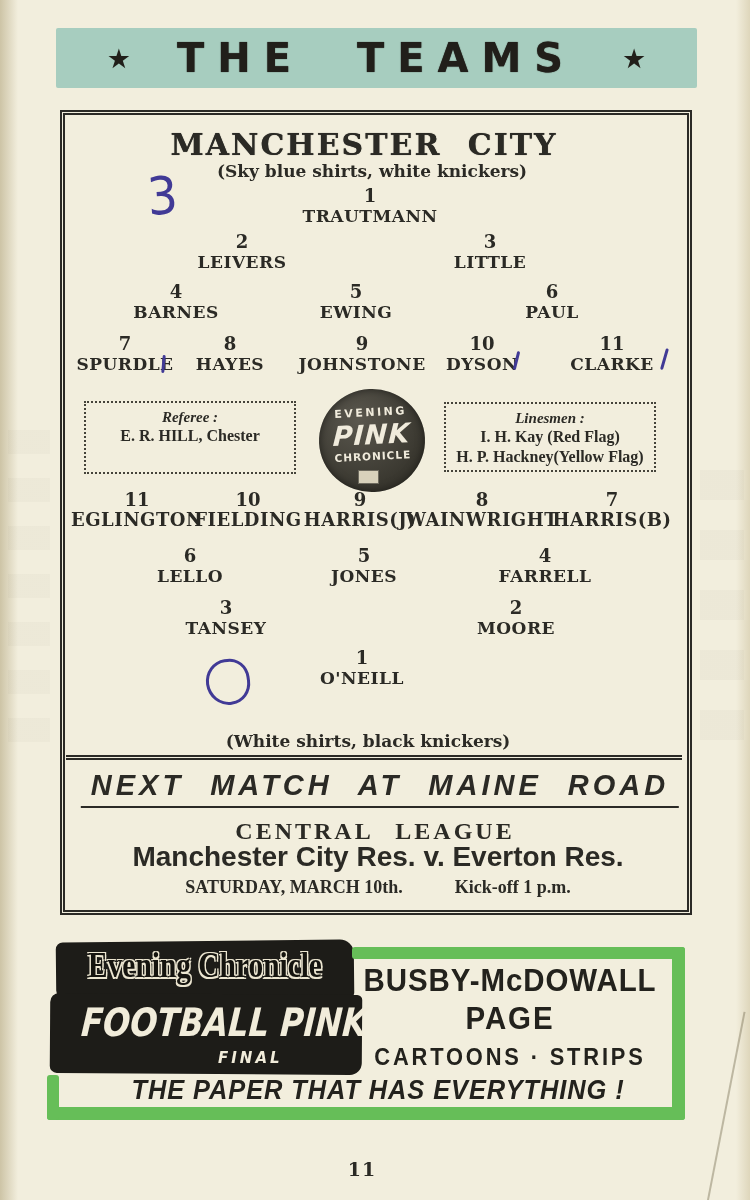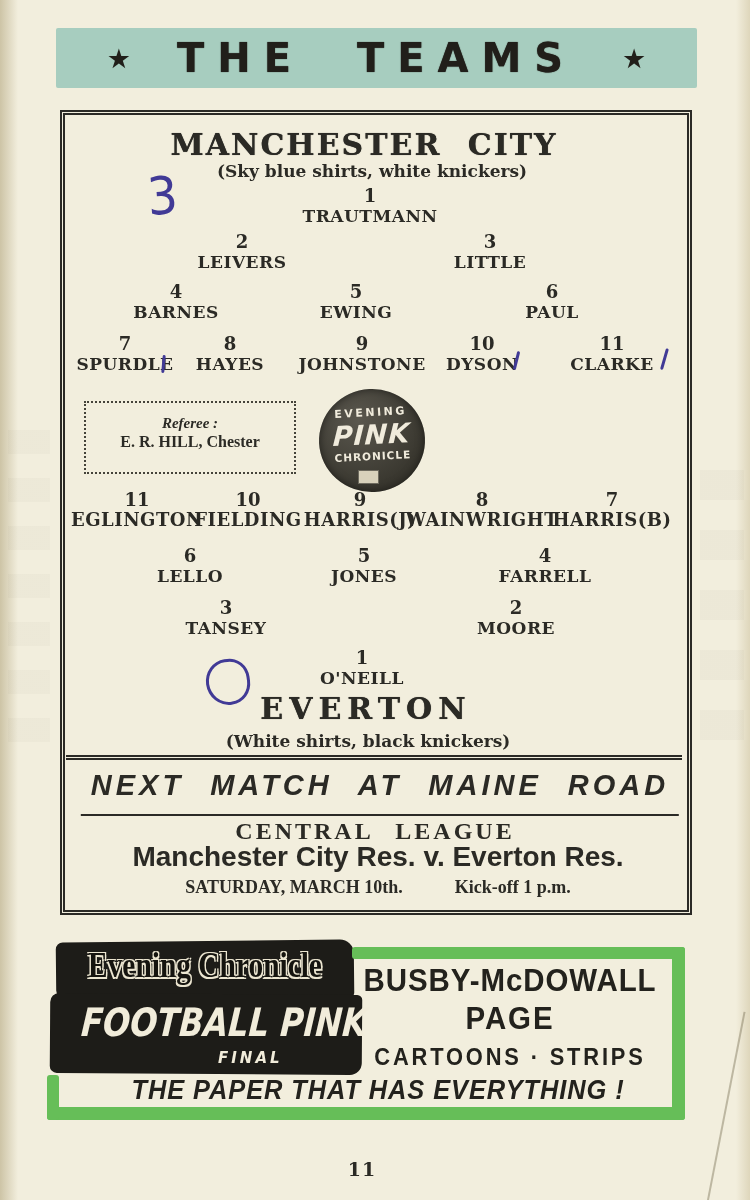--- a/index.html
+++ b/index.html
@@ -33,41 +33,41 @@
   .kit{position:absolute;transform:translateX(-50%);white-space:nowrap;font-weight:bold;font-size:17px;}
 
   .player{position:absolute;transform:translateX(-50%);text-align:center;white-space:nowrap;}
   .pnum{font-weight:bold;font-size:18px;line-height:20px;}
   .pname{font-weight:bold;font-size:17px;line-height:20px;letter-spacing:.5px;}
   .ev1 .pname{font-size:18px;}
 
   
   .obox{position:absolute;border:2px dotted #45433a;text-align:center;
         font-family:"Liberation Serif",serif;}
-  .obox .lbl{font-style:italic;font-weight:bold;font-size:15px;margin-top:12px;}
+  .obox .lbl{font-style:italic;font-weight:bold;font-size:15px;margin-top:6px;}
   .obox .ln{font-weight:bold;font-size:16px;line-height:20px;}
   .logo{position:absolute;left:319px;top:389px;width:106px;height:103px;border-radius:50%;
         background:radial-gradient(circle at 38% 30%,#5a574e,#38362e 72%);color:#f0ebdc;
         text-align:center;transform:rotate(-3deg);box-shadow:inset 0 0 8px rgba(0,0,0,.5);}
   .logo .e{font:bold 11px "DejaVu Sans",sans-serif;letter-spacing:2.5px;padding-top:17px;}
   .logo .p{font:italic bold 27px "DejaVu Sans",sans-serif;letter-spacing:1px;line-height:31px;transform:skewX(-6deg);}
   .logo .c{font:bold 10.5px "DejaVu Sans",sans-serif;letter-spacing:1px;}
   .logo-tab{position:absolute;left:358px;top:470px;width:19px;height:12px;background:#d8d1bb;border:1px solid #6d6a5e;}
 
   
   .pen3{position:absolute;left:146px;top:170px;font-family:"DejaVu Sans",sans-serif;font-size:52px;
         line-height:1;color:#413a96;transform:rotate(-4deg) scaleX(.92);}
   .ring{position:absolute;left:206px;top:659px;width:38px;height:40px;border:3.5px solid #413a96;
         border-radius:52% 48% 50% 55%;transform:rotate(-8deg);}
   .tick{position:absolute;width:2.5px;background:#413a96;border-radius:2px;}
 
   
   .nm-head{position:absolute;left:380px;top:769px;transform:translateX(-50%);white-space:nowrap;
            font-family:"Liberation Sans",sans-serif;font-style:italic;font-weight:bold;font-size:29px;
-           letter-spacing:4px;word-spacing:14px;border-bottom:2.5px solid #2b2a26;padding:0 10px 12px;}
+           letter-spacing:4px;word-spacing:14px;border-bottom:2.5px solid #2b2a26;padding:0 10px 4px;}
   .nm-league{position:absolute;left:375px;top:818px;transform:translateX(-50%);white-space:nowrap;
            font-family:"Liberation Serif",serif;font-weight:bold;font-size:24px;letter-spacing:3px;word-spacing:14px;}
   .nm-fixture{position:absolute;left:378px;top:841px;transform:translateX(-50%);white-space:nowrap;
            font-family:"Liberation Sans",sans-serif;font-weight:bold;font-size:28px;}
   .nm-date{position:absolute;left:378px;top:877px;transform:translateX(-50%);white-space:nowrap;
            font-family:"Liberation Serif",serif;font-weight:bold;font-size:18px;display:flex;gap:52px;}
 
   
   .blob{position:absolute;background:#1d1c18;}
   .blob.b1{left:56px;top:941px;width:298px;height:57px;border-radius:7px 14px 4px 9px;transform:rotate(-.6deg);}
@@ -173,20 +173,25 @@
     <div class="ln">E. R. HILL, Chester</div>
   </div>
 
   <div class="logo">
     <div class="e">EVENING</div>
     <div class="p">PINK</div>
     <div class="c">CHRONICLE</div>
   </div>
   <div class="logo-tab"></div>
 
+  <div class="obox" style="left:444px;top:402px;width:208px;height:66px">
+    <div class="lbl">Linesmen :</div>
+    <div class="ln">I. H. Kay (Red Flag)</div>
+    <div class="ln">H. P. Hackney(Yellow Flag)</div>
+  </div>
 
   <div class="player ev1" style="left:137px;top:490px">
     <div class="pnum">11</div>
     <div class="pname">EGLINGTON</div>
   </div>
   <div class="player ev1" style="left:248px;top:490px">
     <div class="pnum">10</div>
     <div class="pname">FIELDING</div>
   </div>
   <div class="player ev1" style="left:360px;top:490px">
@@ -221,21 +226,20 @@
     <div class="pnum">2</div>
     <div class="pname">MOORE</div>
   </div>
   <div class="player" style="left:362px;top:648px">
     <div class="pnum">1</div>
     <div class="pname">O'NEILL</div>
   </div>
 
   <div class="ring" title="0"></div>
 
-  <div class="team-title" style="left:366px;top:691px;letter-spacing:6px">EVERTON</div>
   <div class="kit" style="left:368px;top:731px">(White shirts, black knickers)</div>
 
   <div class="nm-head">NEXT MATCH AT MAINE ROAD</div>
   <div class="nm-league">CENTRAL LEAGUE</div>
   <div class="nm-fixture">Manchester City Res. v. Everton Res.</div>
   <div class="nm-date">
     <span>SATURDAY, MARCH 10th.</span>
     <span>Kick-off 1 p.m.</span>
   </div>
 

